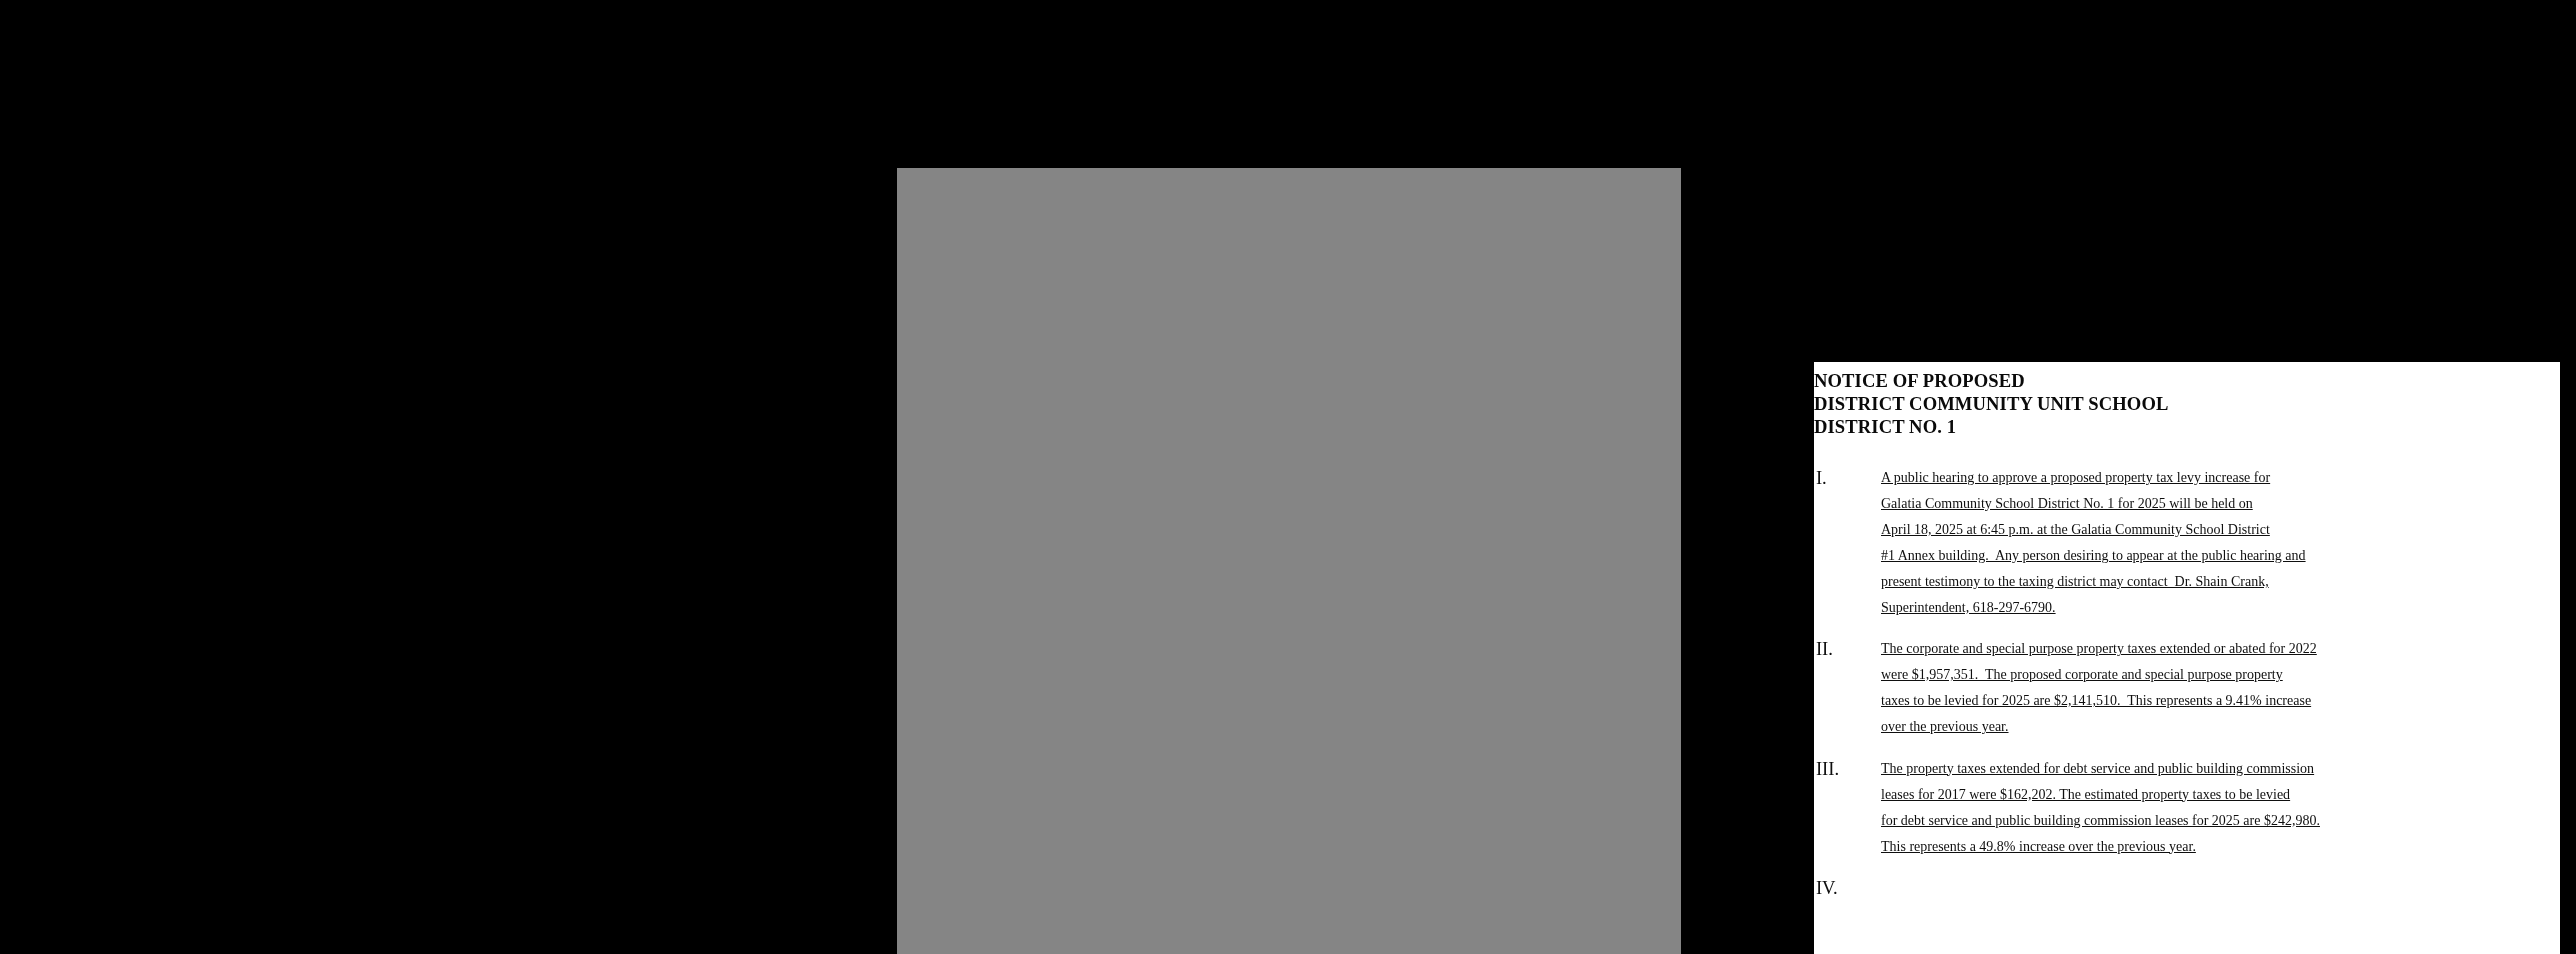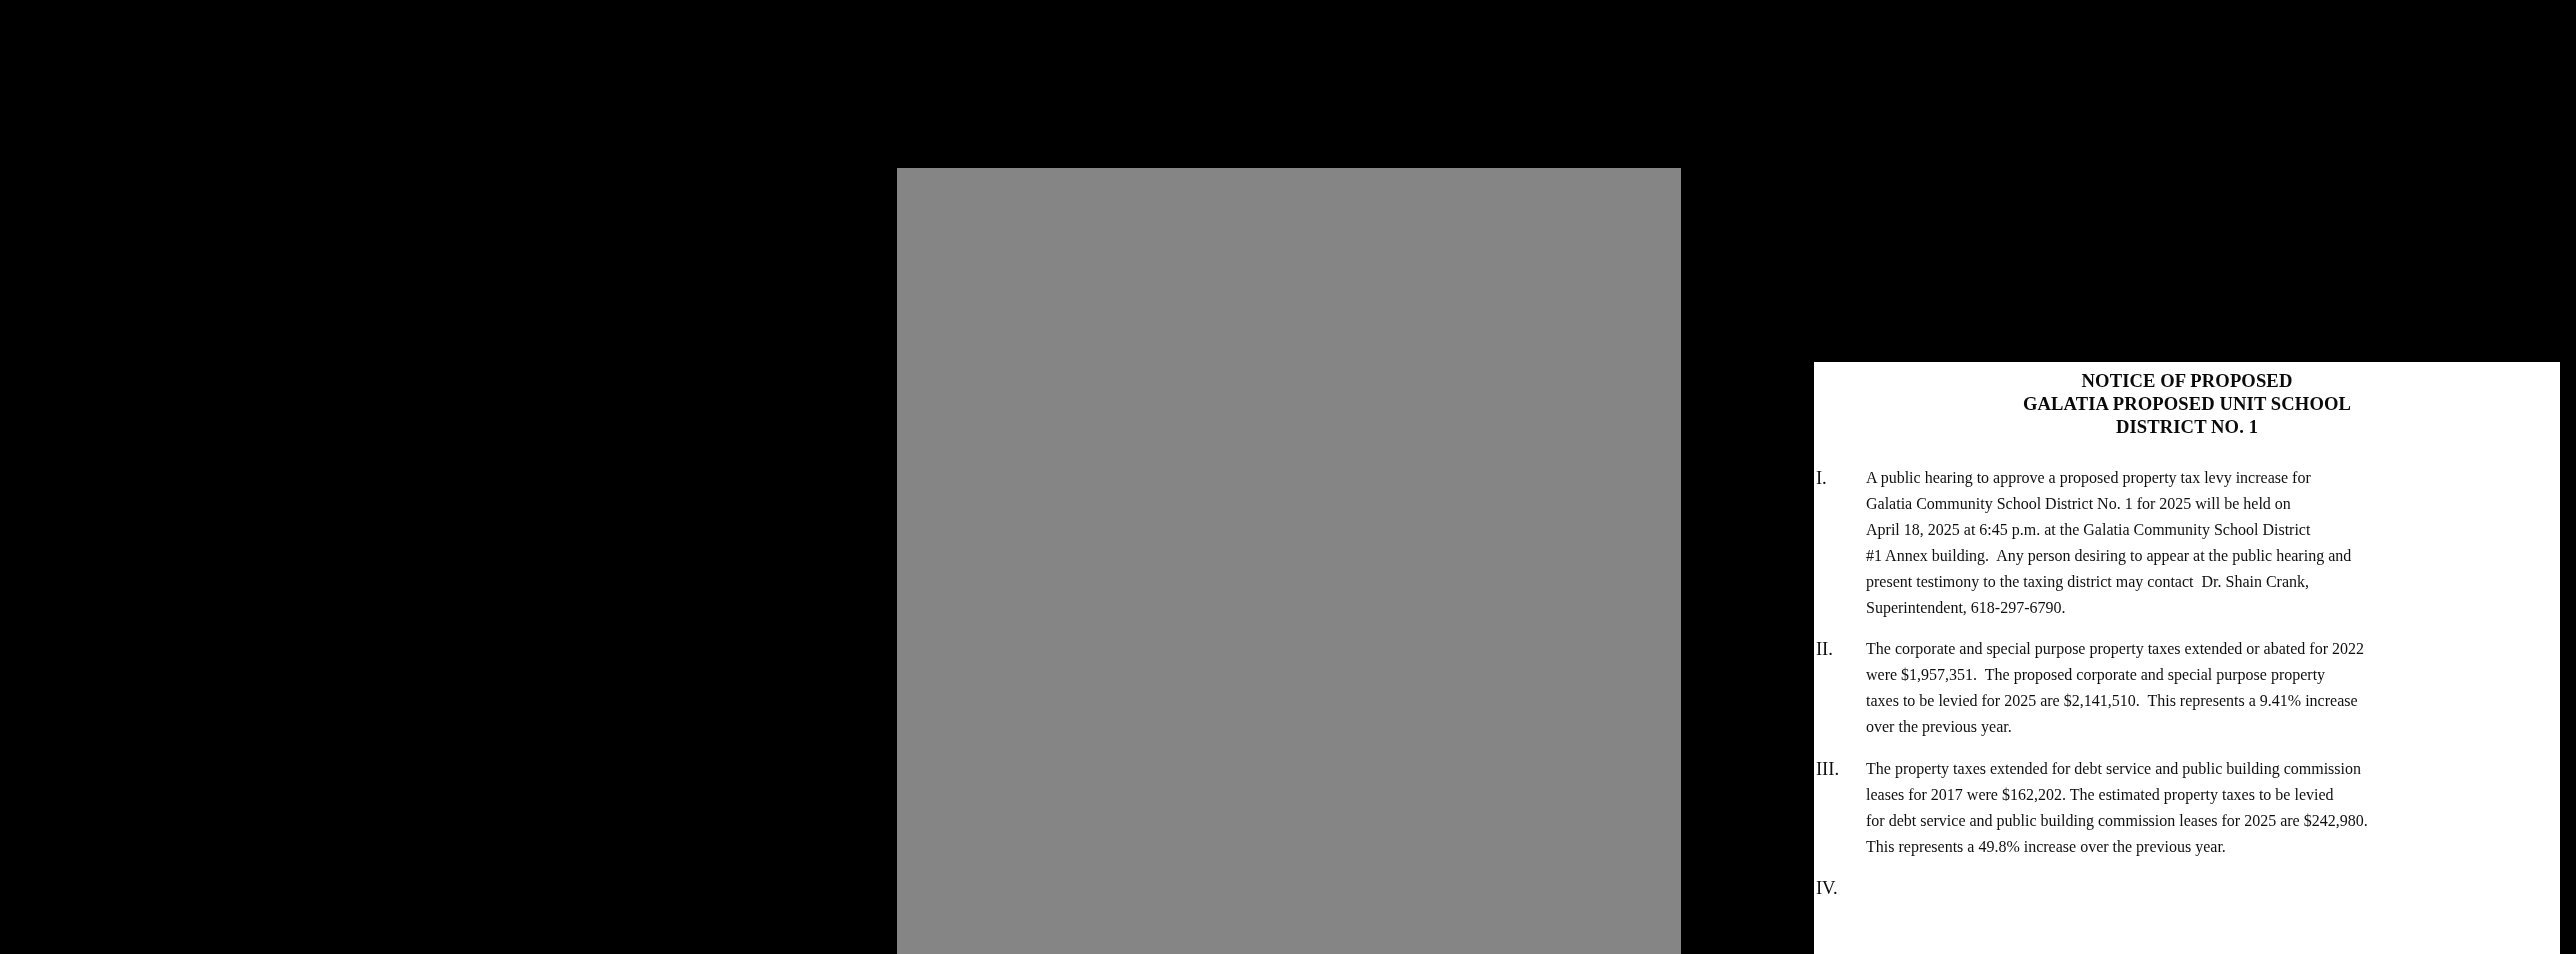--- a/index.html
+++ b/index.html
@@ -42,21 +42,20 @@
     box-sizing: border-box;
     overflow: hidden;
   }
 
   
   #doc-title {
     position: absolute;
     left: 0;
     top: 6.7px;
     width: 746px;
-    text-align: center;
     font-weight: bold;
     font-size: 18.6px;
     line-height: 23px;
     letter-spacing: 0.1px;
     color: #0a0a0a;
   }
   #doc-title .title-line {
     display: block;
     white-space: nowrap;
   }
@@ -75,43 +74,44 @@
   .section-numeral {
     position: absolute;
     left: 1.9px;
     top: 0;
     width: 55px;
     font-size: 18.6px;
     line-height: 26px;
     color: #0f0f0f;
   }
   .section-text {
-    margin-left: 52px;
+    margin-left: 67px;
     width: 611px;
-    font-size: 16px;
+    font-size: 14px;
     line-height: 26px;
     color: #0f0f0f;
+    text-decoration: underline;
   }
   .section-text .line {
     display: block;
     white-space: pre;
   }
 </style>
 </head>
 <body>
 
 <div id="viewport">
 
   <div id="doc-frame">
 
     <div id="doc-page">
 
       <div id="doc-title">
           <span class="title-line">NOTICE OF PROPOSED</span>
-          <span class="title-line">GALATIA PROPOSED UNIT SCHOOL</span>
+          <span class="title-line">DISTRICT COMMUNITY UNIT SCHOOL</span>
           <span class="title-line">DISTRICT NO. 1</span>
         </div>
 
       <div id="doc-body">
           <div class="section">
             <div class="section-numeral">I.</div>
             <div class="section-text">
               <span class="line">A public hearing to approve a proposed property tax levy increase for</span>
               <span class="line">Galatia Community School District No. 1 for 2025 will be held on</span>
               <span class="line">April 18, 2025 at 6:45 p.m. at the Galatia Community School District</span>

